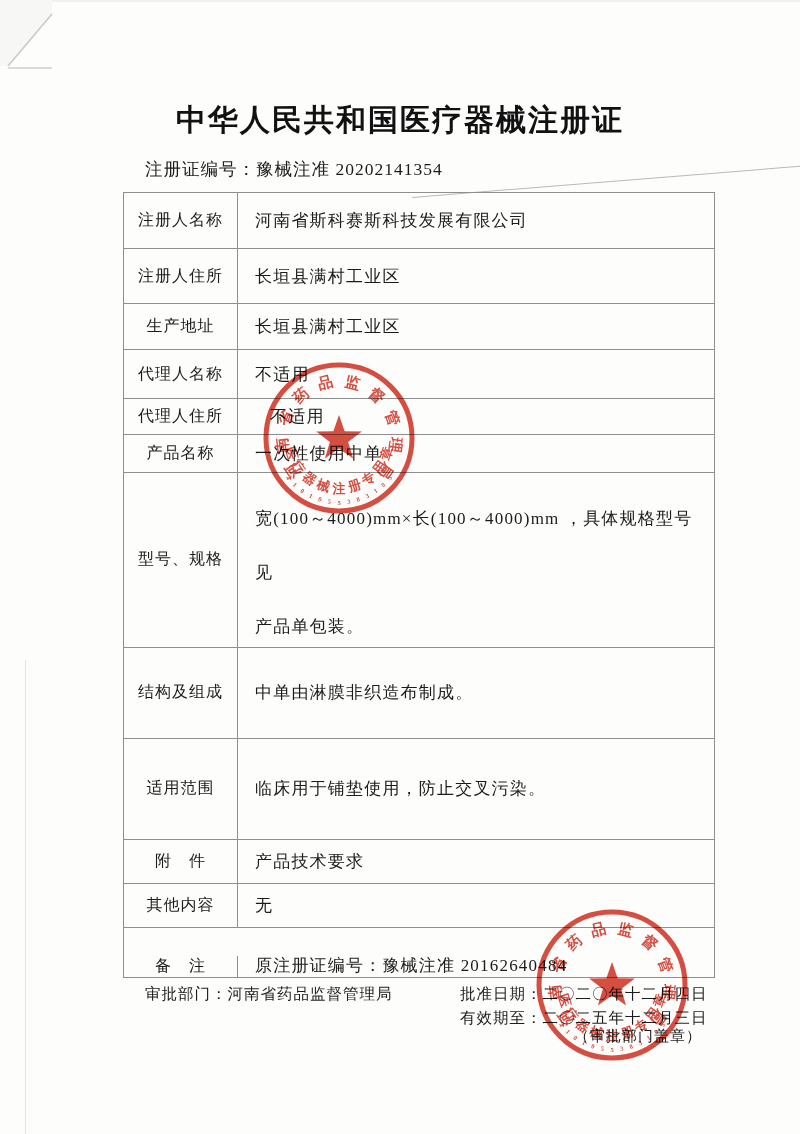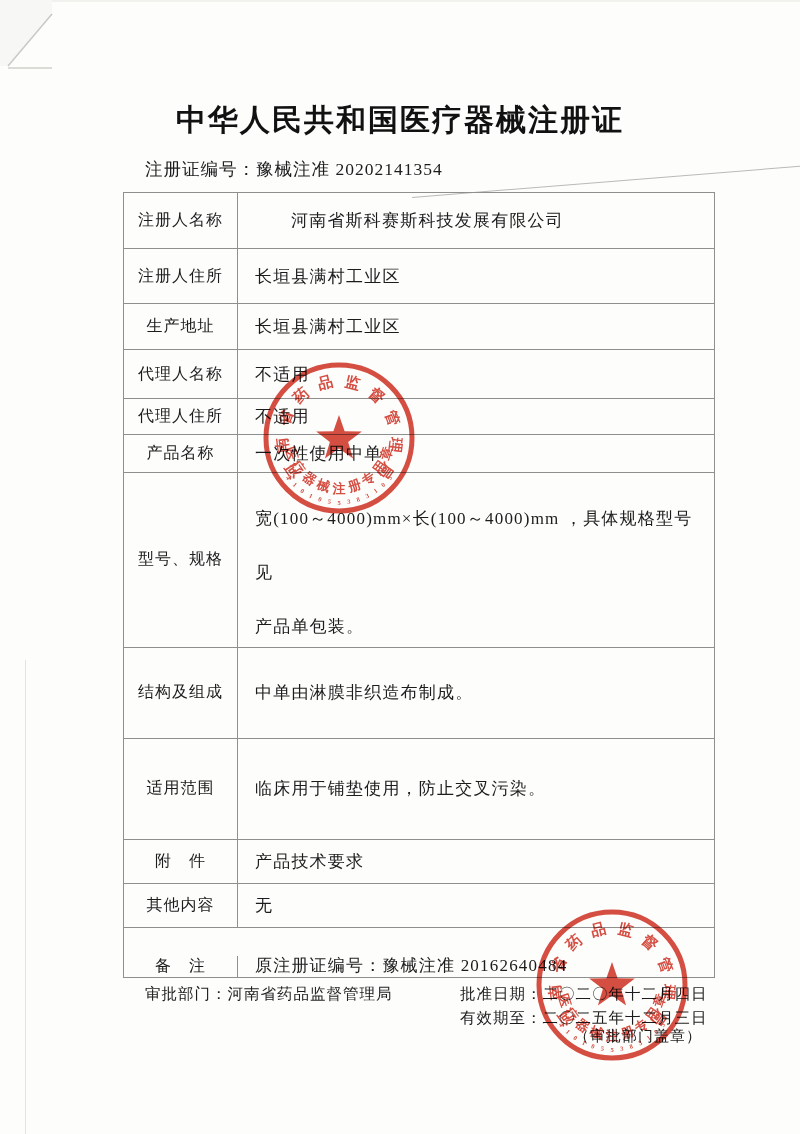--- a/index.html
+++ b/index.html
@@ -24,32 +24,32 @@
   }
   .regno{
     position:absolute;left:145px;top:157px;font-size:17.5px;letter-spacing:1px;
   }
 
   .cert-table{
     position:absolute;left:123px;top:192px;width:592px;height:786px;
     border:1px solid #8f8f8f;box-sizing:border-box;display:flex;flex-direction:column;
   }
   .trow{display:flex;box-sizing:border-box;border-top:1px solid #8f8f8f;}
-  .trow:first-child{border-top:none;gap:36px;}
+  .trow:first-child{border-top:none;}
   .cell-label{
     width:114px;flex:0 0 114px;border-right:1px solid #8f8f8f;box-sizing:border-box;
     display:flex;align-items:center;justify-content:center;
     font-size:16px;letter-spacing:1px;white-space:pre;
   }
   .cell-value{
     flex:1;display:flex;flex-direction:column;justify-content:center;
     padding-left:17px;padding-right:10px;font-size:17px;letter-spacing:1.2px;
   }
   .r1{height:56px;} .r2{height:57px;} .r3{height:47px;}
-  .r4{height:50px;} .r5{height:37px;} .r6{height:38px;}
+  .r4{height:50px;} .r5{height:37px;gap:15px;} .r6{height:38px;}
   .r7{height:175px;} .r8{height:93px;} .r9{height:104px;}
   .r10{height:45px;} .r11{height:45px;} .r12{height:51px;align-items:flex-end;}
   .r7 .cell-value{justify-content:center;padding-top:26px;}
   .r7 .cell-value .vline{line-height:54px;}
 
   .footer-dept{position:absolute;left:145px;top:984px;font-size:15.5px;letter-spacing:1px;}
   .footer-dates{position:absolute;left:460px;top:982px;font-size:15.5px;letter-spacing:1px;line-height:24px;}
   .footer-sealnote{position:absolute;left:574px;top:1027px;font-size:15px;letter-spacing:1px;}
 
   .stamp{position:absolute;mix-blend-mode:multiply;opacity:.9;}

